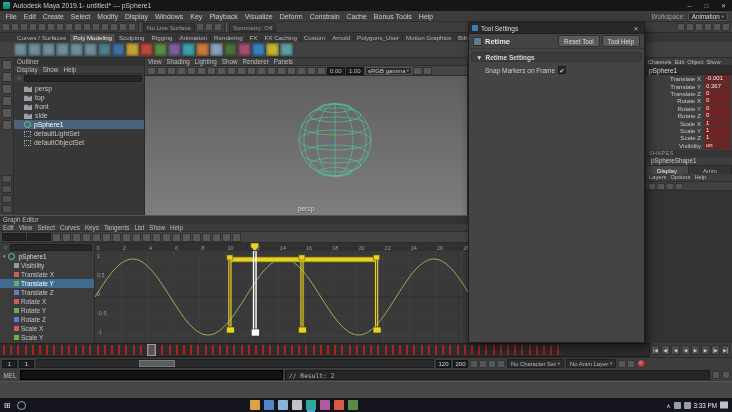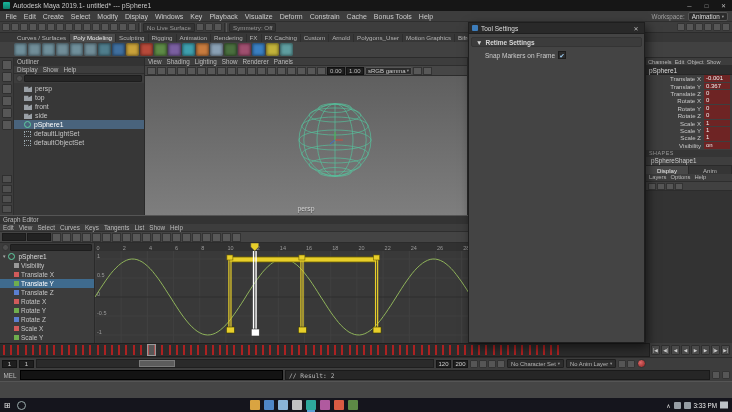--- a/index.html
+++ b/index.html
@@ -645,20 +645,28 @@
           </svg>
       </div>
     </div>
   </div>
 
   <div class="tsw">
     <div class="tsw-titlebar">
       <span class="tsw-icon"></span>
       <span class="tsw-title">Tool Settings</span>
       <span class="tsw-close">✕</span>
+    </div>
+    <div class="tsw-toolrow">
+      <span class="tsw-toolicon"></span>
+      <span class="tsw-toolname">Retime</span>
+      <span class="tsw-buttons">
+        <span class="tsw-btn">Reset Tool</span>
+        <span class="tsw-btn">Tool Help</span>
+      </span>
     </div>
     <div class="tsw-section">
       <span class="tsw-caret">▼</span>
       <span>Retime Settings</span>
     </div>
     <div class="tsw-optrow">
       <span>Snap Markers on Frame</span>
       <span class="checkbox">✔</span>
     </div>
   </div>

